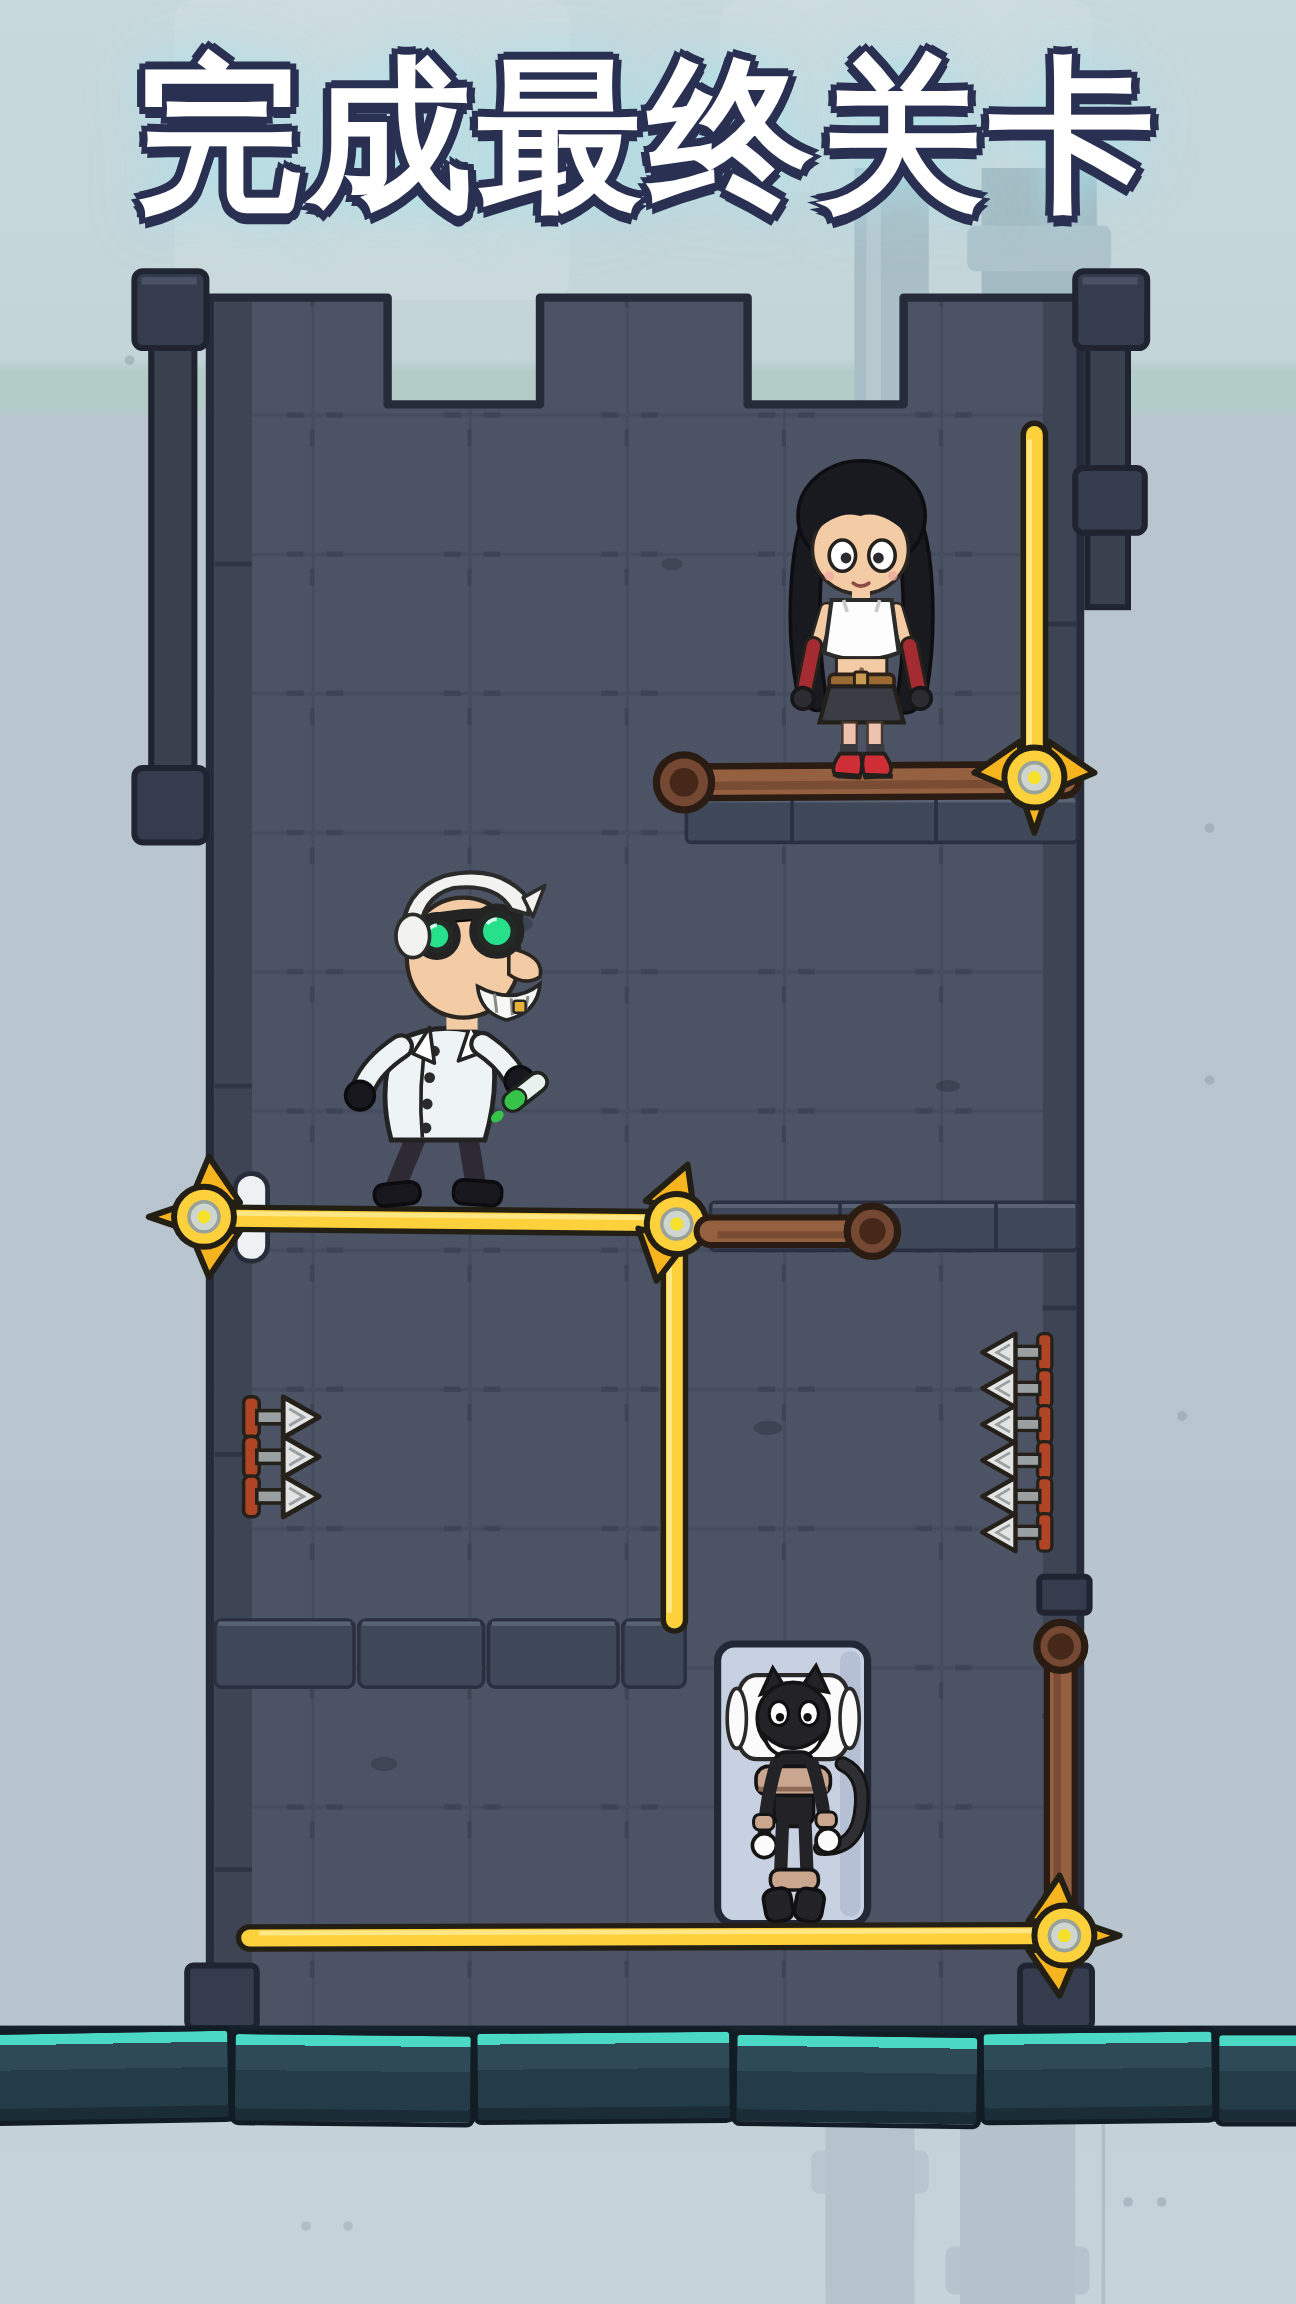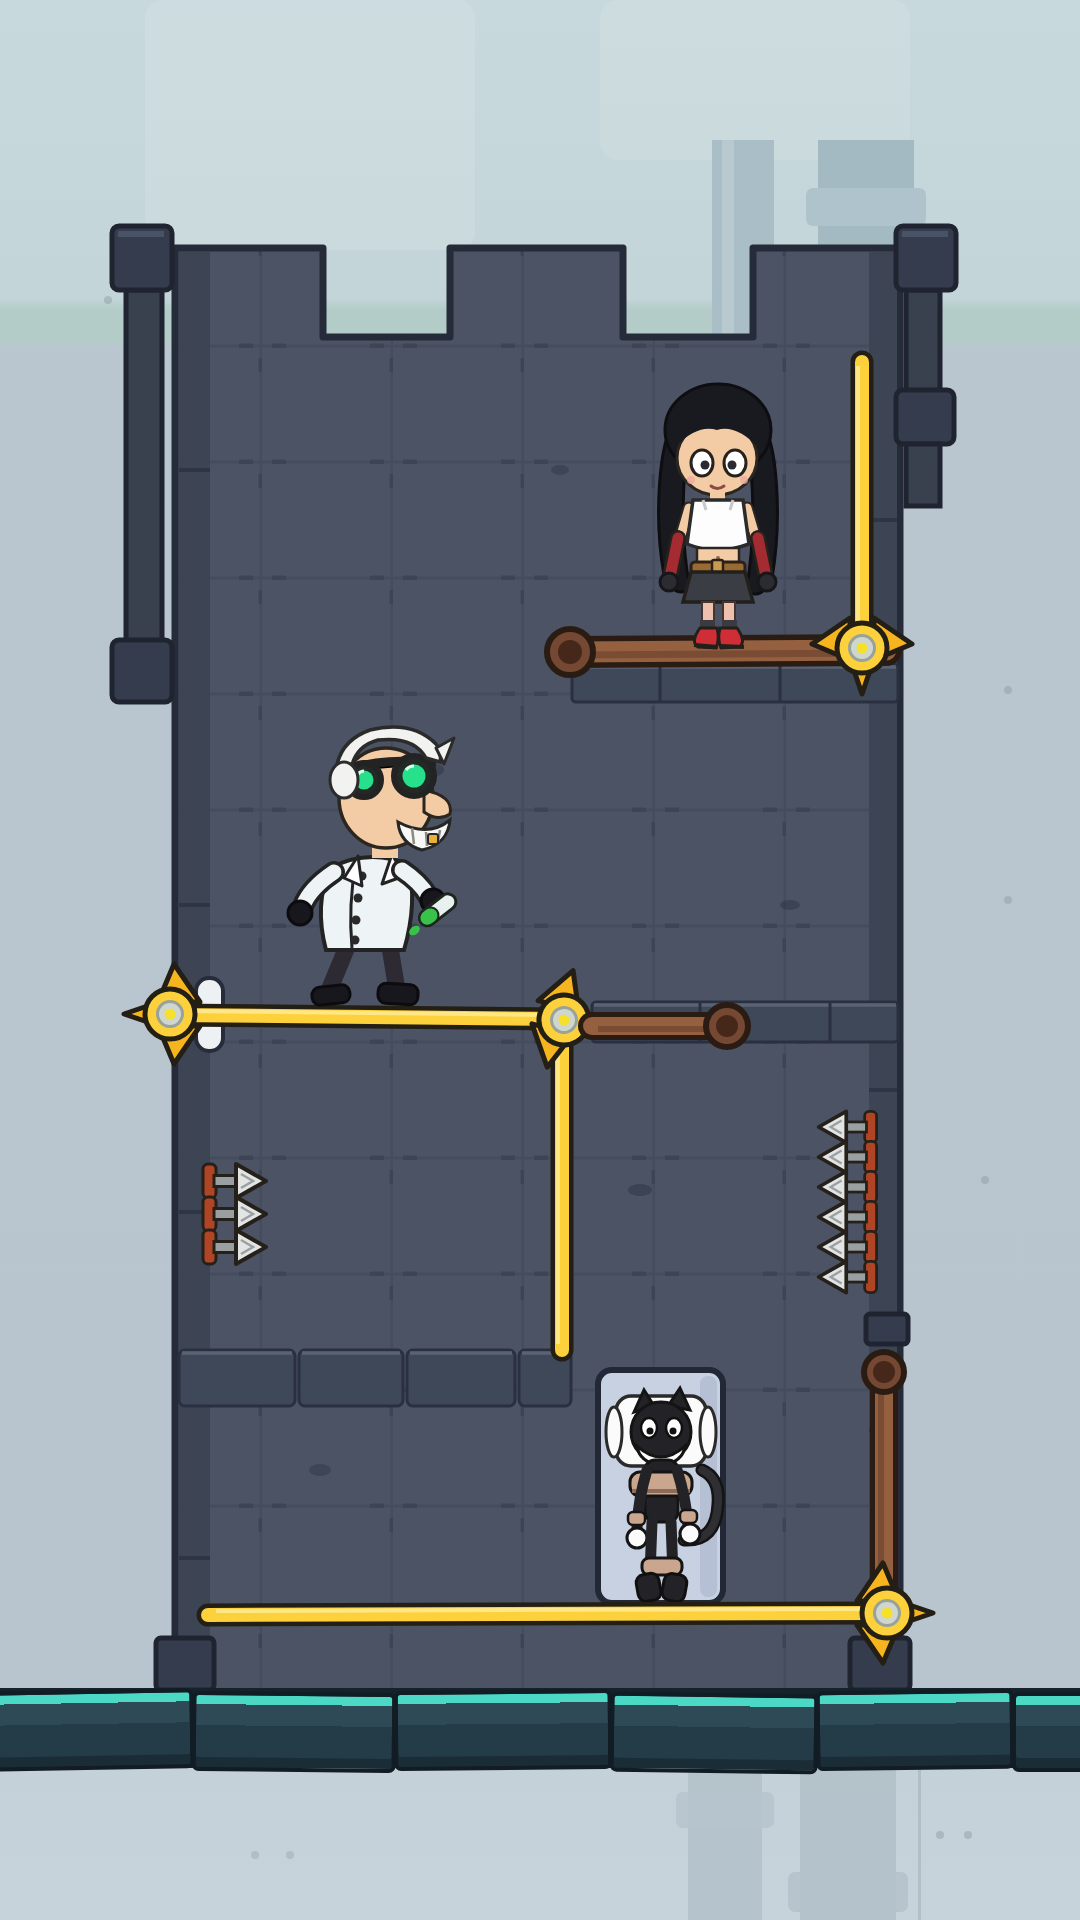--- a/index.html
+++ b/index.html
@@ -291,13 +291,16 @@
   </svg>
 
   <div class="floor-shadow"></div>
   <div class="stone" style="left:-14px;top:1690px;width:200px;transform:rotate(-1deg);"></div>
   <div class="stone" style="left:192px;top:1692px;width:196px;transform:rotate(.6deg);"></div>
   <div class="stone" style="left:394px;top:1690px;width:210px;transform:rotate(-.5deg);"></div>
   <div class="stone" style="left:610px;top:1693px;width:200px;transform:rotate(.8deg);"></div>
   <div class="stone" style="left:816px;top:1690px;width:190px;transform:rotate(-.7deg);"></div>
   <div class="stone" style="left:1012px;top:1692px;width:90px;"></div>
 
+  <div id="title">
+    <h1>完成最终关卡</h1>
+  </div>
 </div>
 
 </body></html>

